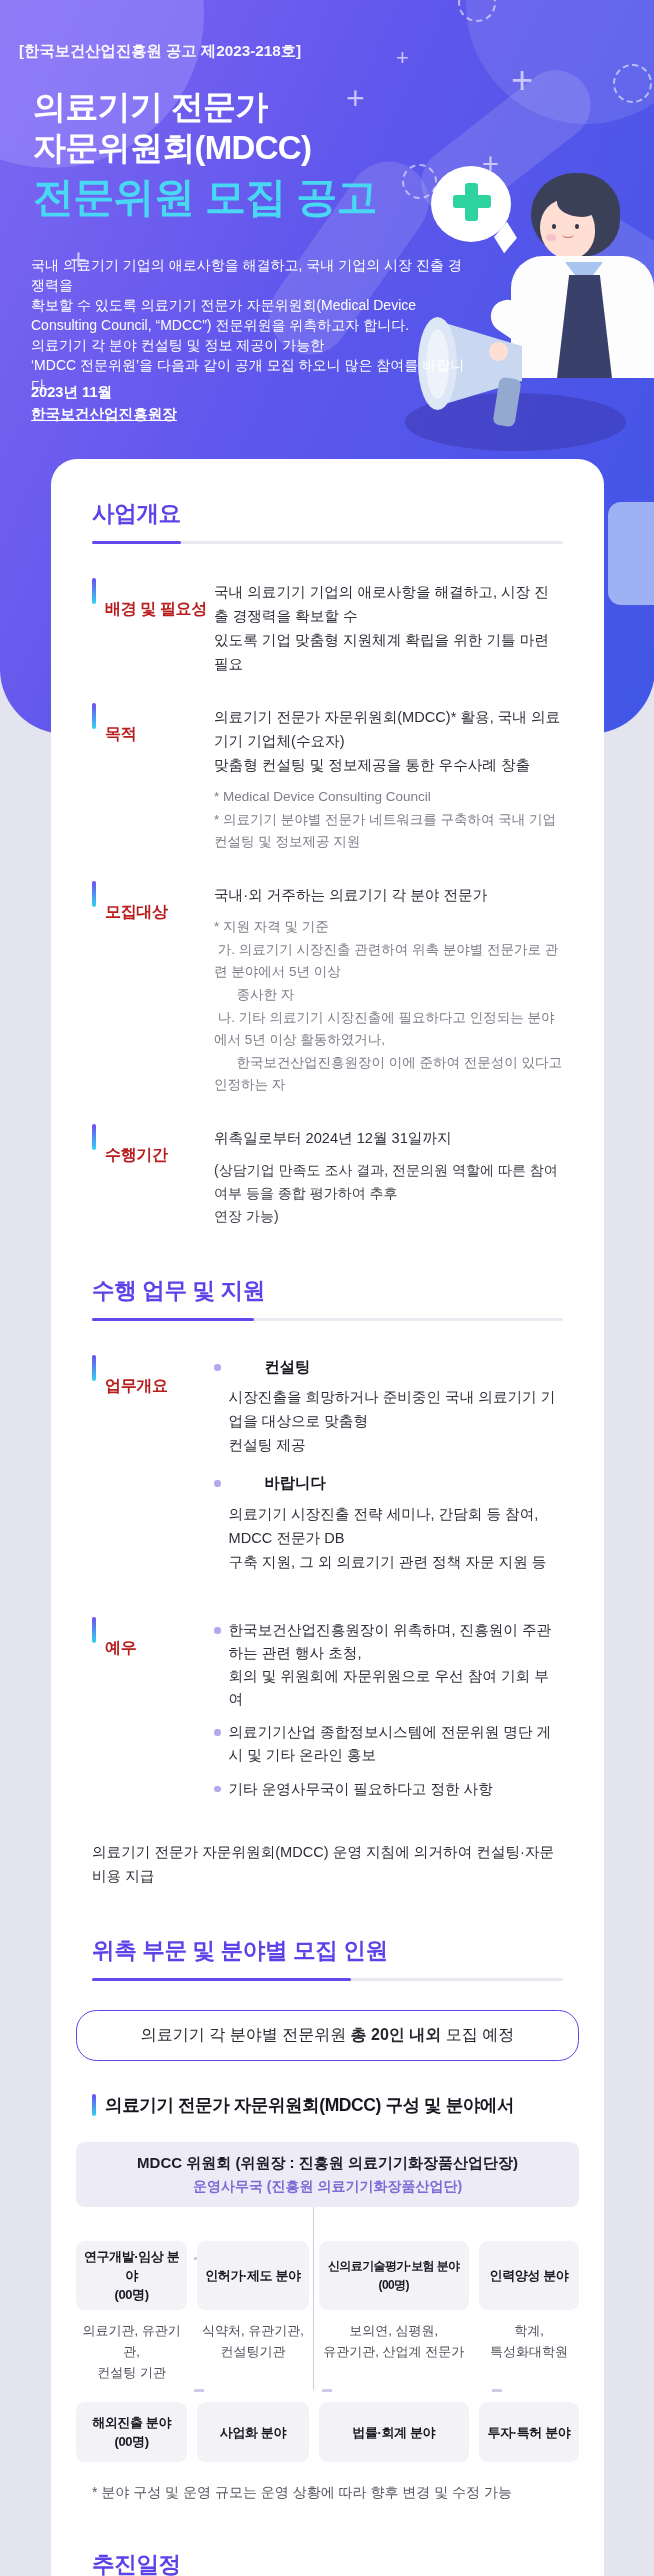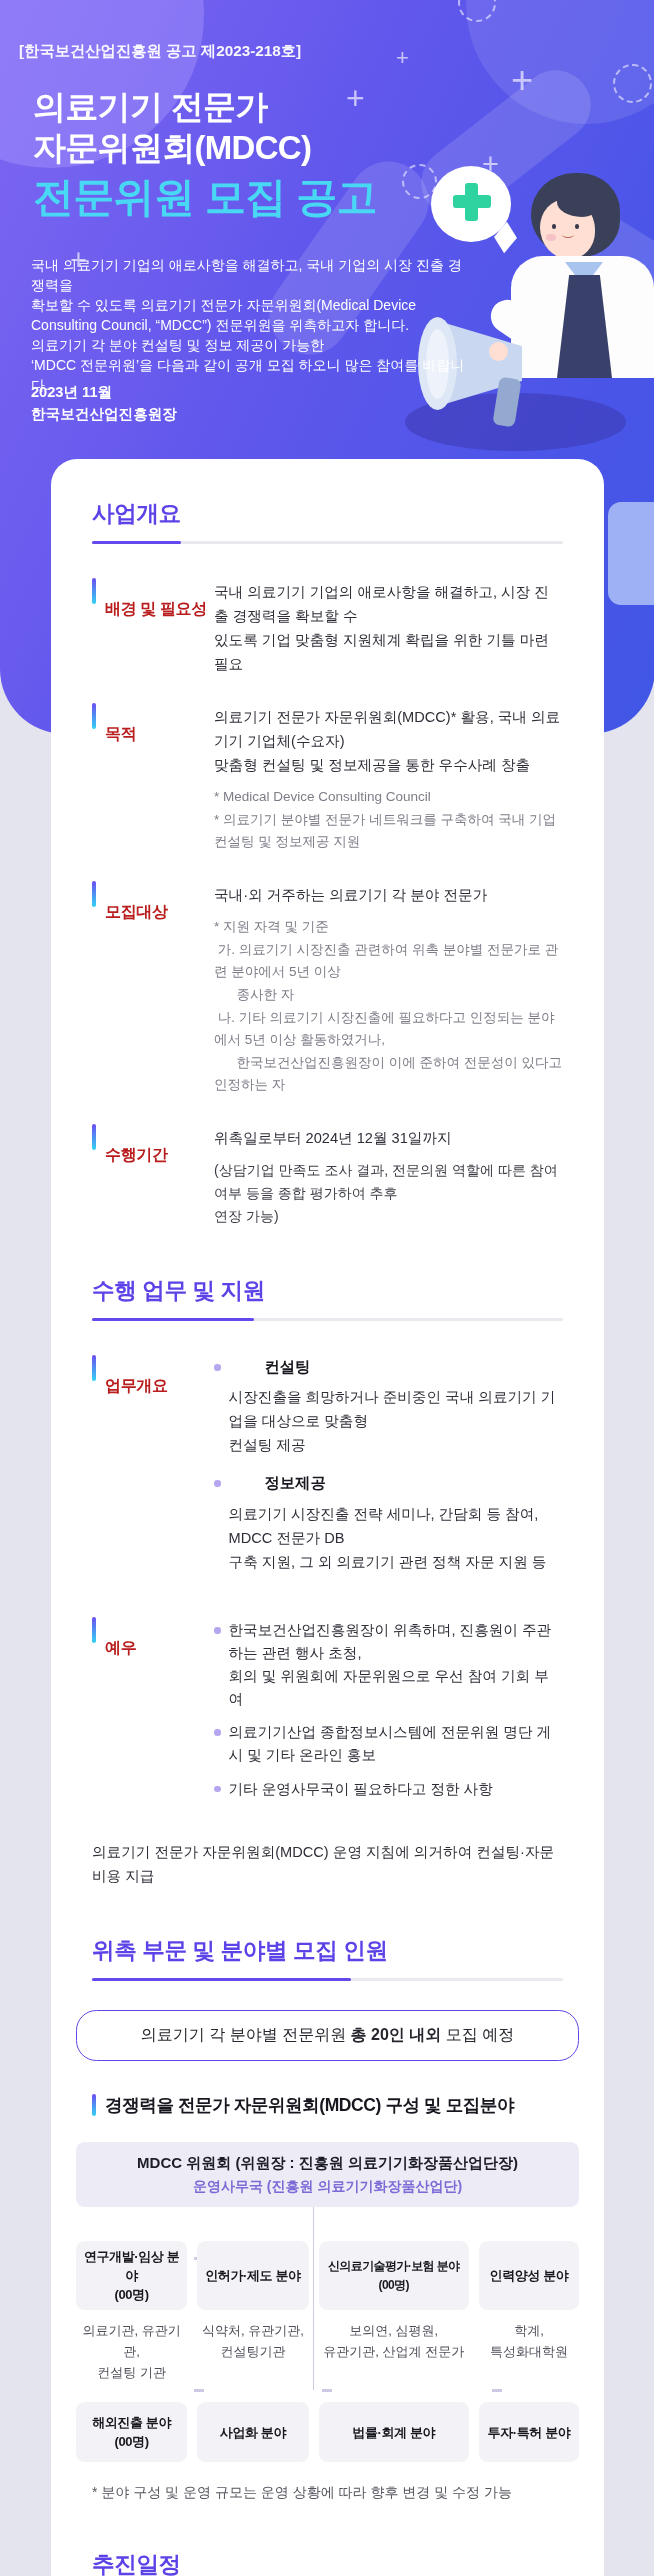--- a/index.html
+++ b/index.html
@@ -10,21 +10,21 @@
   
   .hero { position:relative; height:734px;
     background:linear-gradient(115deg,#7e67f2 0%,#6157ec 42%,#4a55e8 78%,#4157e6 100%);
     border-radius:0 0 65px 65px; }
   .hero-inner { position:relative; height:458px; overflow:hidden; }
   .notice-no { position:absolute; left:19px; top:41px; font-size:15.3px; font-weight:600; color:rgba(255,255,255,.95); }
   .hero-title { position:absolute; left:33px; top:86px; line-height:41px; font-size:33px; font-weight:900; color:#fff; letter-spacing:-0.7px; }
   .hero-title3 { position:absolute; left:33px; top:170px; font-size:41px; font-weight:900; color:#49d8f4; letter-spacing:-0.7px; }
   .hero-intro { position:absolute; left:31px; top:255px; width:437px; font-size:14px; line-height:20px; font-weight:500; color:#fff; }
   .hero-date { position:absolute; left:31px; top:383px; font-size:14.6px; font-weight:700; color:#fff; }
-  .hero-sign { position:absolute; left:31px; top:405px; font-size:14.6px; font-weight:700; color:#fff; }
+  .hero-sign { position:absolute; left:31px; top:405px; font-size:14.6px; font-weight:700; color:#fff;text-decoration:underline; }
 
   
   .blob { position:absolute; border-radius:50%; }
   .blob.b1 { left:-102px; top:-138px; width:306px; height:306px; background:rgba(173,156,255,.40); }
   .blob.b2 { left:466px; top:-116px; width:240px; height:240px; background:rgba(255,255,255,.10); }
   .band { position:absolute; background:rgba(255,255,255,.13); }
   .band.d1 { left:408px; top:109px; width:196px; height:70px; border-radius:70px; transform:rotate(-38deg); }
   .band.d2 { left:538px; top:233px; width:189px; height:63px; border-radius:63px; transform:rotate(32deg); }
   .band.d3 { left:240px; top:218px; width:218px; height:80px; border-radius:80px; transform:rotate(-55deg); }
   .plus { position:absolute; color:rgba(235,232,255,.75); font-weight:300; line-height:1; }
@@ -249,21 +249,21 @@
               <div class="task-head">
                   <div class="dot"></div>
                   <div class="task-name">컨설팅</div>
                 </div>
               <div class="task-desc ml">시장진출을 희망하거나 준비중인 국내 의료기기 기업을 대상으로 맞춤형
 컨설팅 제공</div>
             </div>
             <div class="task">
               <div class="task-head">
                   <div class="dot"></div>
-                  <div class="task-name">정보제공</div>
+                  <div class="task-name">바랍니다</div>
                 </div>
               <div class="task-desc ml">의료기기 시장진출 전략 세미나, 간담회 등 참여, MDCC 전문가 DB
 구축 지원, 그 외 의료기기 관련 정책 자문 지원 등</div>
             </div>
           </div>
         </div>
         <div class="row">
           <div class="row-label">
               <div class="marker"></div>
               <div class="label-t">예우</div>
@@ -296,21 +296,21 @@
     <section class="section">
       <h2 class="sec-title">위촉 부문 및 분야별 모집 인원</h2>
       <div class="sec-rule">
           <div class="seg w350"></div>
         </div>
 
       <div class="pill wide"><span>의료기기 각 분야별 전문위원 </span><b>총 20인 내외</b><span> 모집 예정</span></div>
 
       <div class="sub-label">
         <div class="marker"></div>
-        <div class="t">경쟁력을 전문가 자문위원회(MDCC) 구성 및 모집분야</div>
+        <div class="t">의료기기 전문가 자문위원회(MDCC) 구성 및 분야에서</div>
       </div>
 
       <div class="orgchart wide">
         <div class="org-box">
           <div class="t1">MDCC 위원회 (위원장 : 진흥원 의료기기화장품산업단장)</div>
           <div class="t2">운영사무국 (진흥원 의료기기화장품산업단)</div>
         </div>
         <div class="vline"></div>
         <div class="dash" style="left:118px; top:115px;"></div>
         <div class="dash" style="left:416px; top:115px;"></div>

